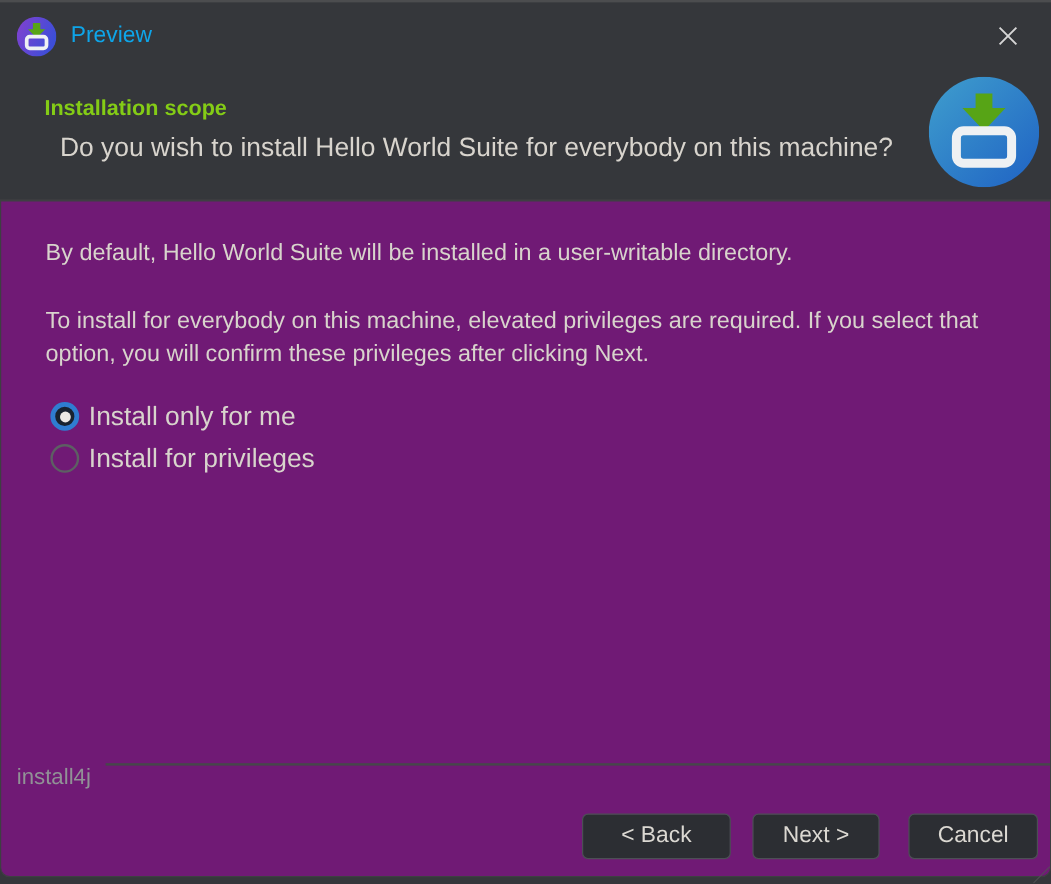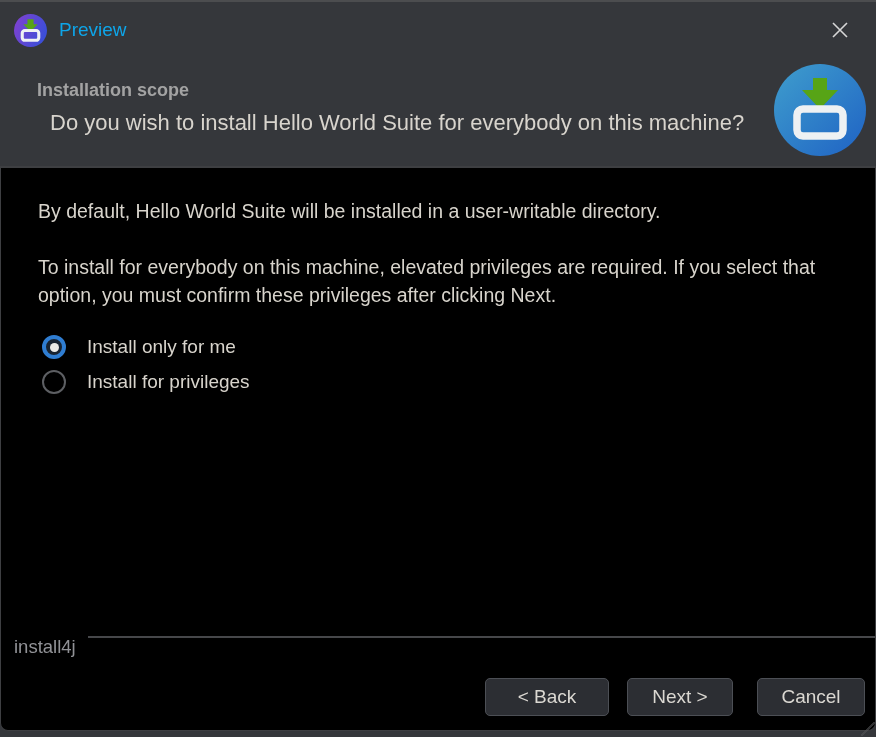--- a/index.html
+++ b/index.html
@@ -29,35 +29,35 @@
     position:absolute; top:12px; right:20px;
     width:32px; height:32px;
     display:flex; align-items:center; justify-content:center;
     cursor:default;
   }
   
   .header { position:relative; height:108px; box-sizing:border-box; padding:22px 0 0 37px; }
   .header-title {
     margin:0;
     font-size:18px; font-weight:bold;
-    color:#a3a3a3;
+    color:#84cc16;
   }
   .header-subtitle {
     margin:9px 0 0 13px;
     font-size:22px;
     color:#d8d4cd;
   }
   .hero-icon {
     position:absolute; top:6px; right:10px;
     width:92px; height:92px;
   }
   
   .panel {
     position:absolute; top:164px; left:0; right:0; height:565px;
-    background:#000000;
+    background:#701a75;
     border:1px solid #3e3f42;
     border-top:2px solid #3e3f42;
     border-bottom-left-radius:8px;
     border-bottom-right-radius:8px;
     box-sizing:border-box;
   }
   .para {
     margin:0 36px 0 37px;
     font-size:19.5px;
     line-height:28px;
@@ -80,22 +80,22 @@
     border:4px solid #2f7dd1;
     background:#182330;
   }
   .radio-row.selected .radio-dot {
     position:absolute; top:50%; left:50%;
     width:9px; height:9px; margin:-4.5px 0 0 -4.5px;
     border-radius:50%;
     background:#ebe9e5;
   }
   .radio-label {
-    margin-left:21px;
-    font-size:19px;
+    margin-left:8px;
+    font-size:22px;
     color:#d8d4cc;
   }
   
   .brand-row {
     position:absolute; left:13px; right:0; top:468px;
     display:flex; align-items:flex-start;
   }
   .brand-label { font-size:18.5px; color:#919296; }
   .brand-line { flex:1; height:2px; background:#46474a; margin-left:12px; }
   
@@ -163,21 +163,21 @@
       </defs>
       <circle cx="46" cy="46" r="46" fill="url(#gBig)"></circle>
       <path d="M39 14 h14 v12 h11 l-18 19 -18 -19 h11 z" fill="#57a416"></path>
       <rect x="23" y="45" width="46" height="27" rx="6" fill="none" stroke="#eef1f3" stroke-width="7.5"></rect>
     </svg>
   </div>
 
   <div class="panel">
 
     <p class="para para-1">By default, Hello World Suite will be installed in a user-writable directory.</p>
-    <p class="para para-2">To install for everybody on this machine, elevated privileges are required. If you select that option, you must confirm these privileges after clicking Next.</p>
+    <p class="para para-2">To install for everybody on this machine, elevated privileges are required. If you select that option, you will confirm these privileges after clicking Next.</p>
 
     <div class="radio-group">
       <div class="radio-row selected">
         <span class="radio-circle">
             <span class="radio-dot"></span>
           </span>
         <span class="radio-label">Install only for me</span>
       </div>
       <div class="radio-row">
         <span class="radio-circle"><span class="radio-dot"></span></span>

